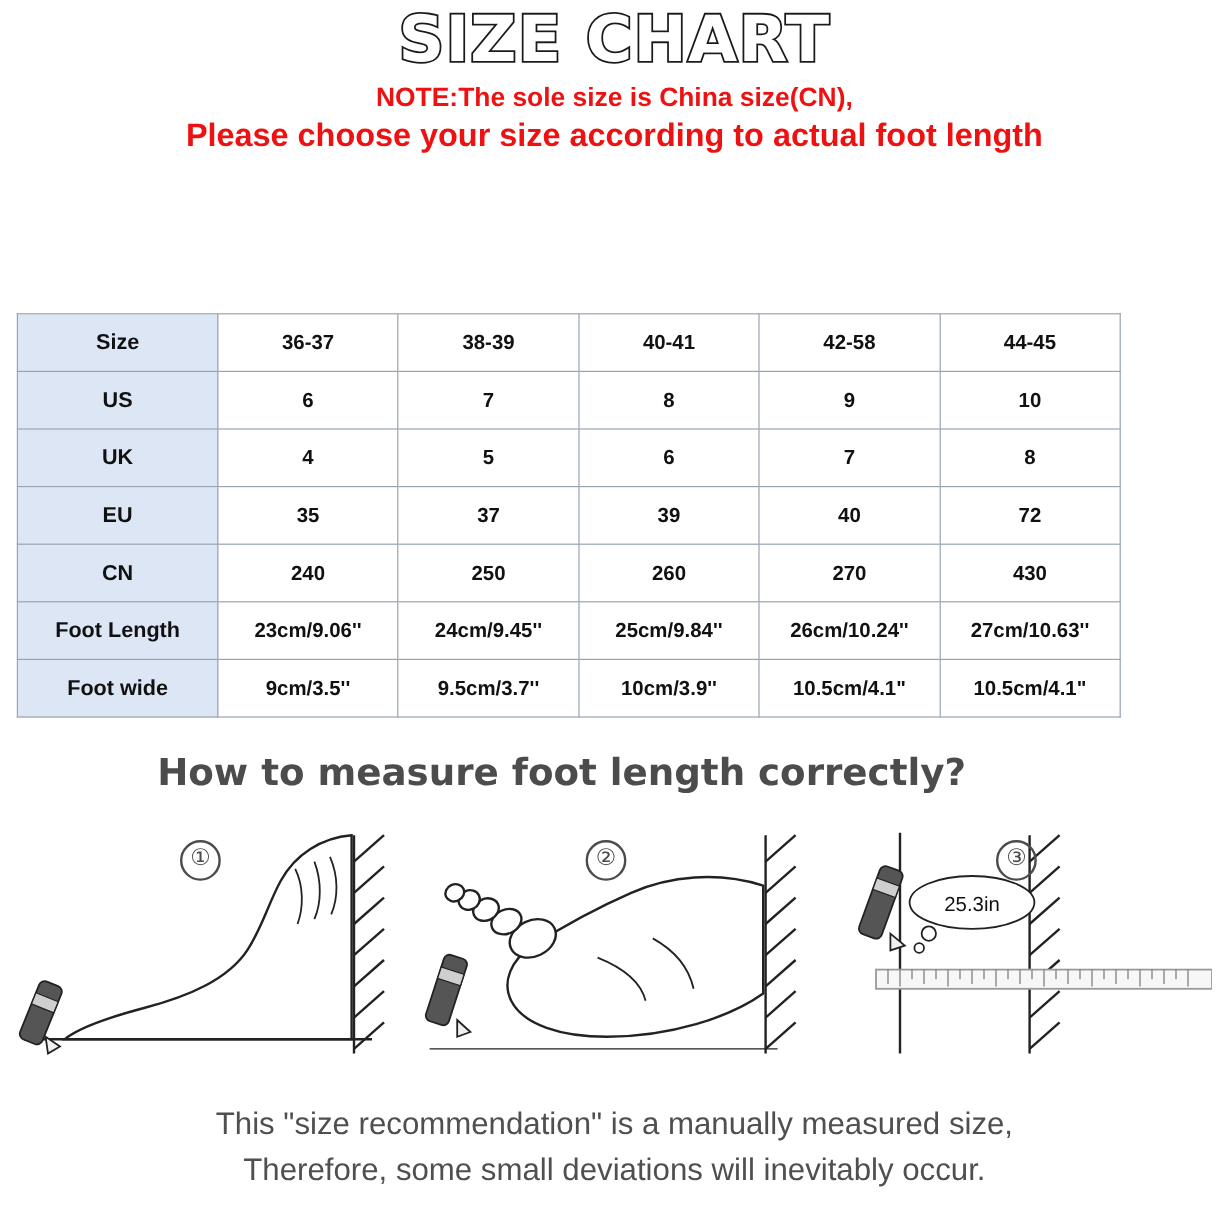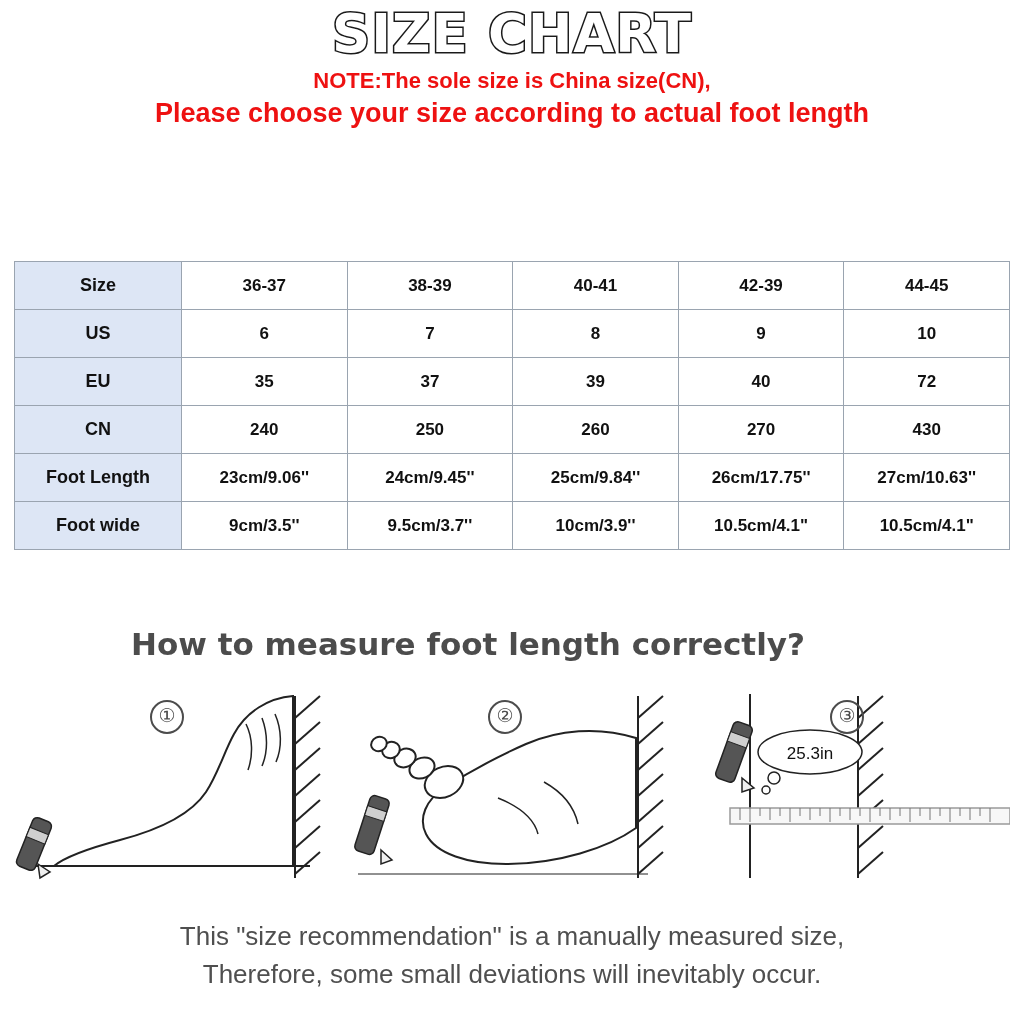--- a/index.html
+++ b/index.html
@@ -40,21 +40,21 @@
     margin-top: 6px;
   }
   .note .l1 { font-size: 22px; display: block; }
   .note .l2 { font-size: 27px; display: block; margin-top: 4px; }
 
   
   .table-wrap {
     position: absolute;
     left: 14px;
     top: 255px;
-    width: 996px;
+    width: 920px;
   }
   table.size-chart {
     border-collapse: collapse;
     width: 100%;
     table-layout: fixed;
   }
   table.size-chart td {
     border: 1px solid #9aa4b0;
     height: 45px;
     text-align: center;
@@ -144,53 +144,61 @@
   </div>
 
   <div class="table-wrap">
     <table class="size-chart">
       <tbody>
         <tr>
           <td class="rowhead">Size</td>
           <td class="cell">36-37</td>
           <td class="cell">38-39</td>
           <td class="cell">40-41</td>
-          <td class="cell">42-39</td>
+          <td class="cell">42-58</td>
           <td class="cell">44-45</td>
         </tr>
         <tr>
           <td class="rowhead">US</td>
           <td class="cell">6</td>
           <td class="cell">7</td>
           <td class="cell">8</td>
           <td class="cell">9</td>
           <td class="cell">10</td>
         </tr>
         <tr>
+          <td class="rowhead">UK</td>
+          <td class="cell">4</td>
+          <td class="cell">5</td>
+          <td class="cell">6</td>
+          <td class="cell">7</td>
+          <td class="cell">8</td>
+        </tr>
+        <tr>
           <td class="rowhead">EU</td>
           <td class="cell">35</td>
           <td class="cell">37</td>
           <td class="cell">39</td>
           <td class="cell">40</td>
           <td class="cell">72</td>
         </tr>
         <tr>
           <td class="rowhead">CN</td>
           <td class="cell">240</td>
           <td class="cell">250</td>
           <td class="cell">260</td>
           <td class="cell">270</td>
           <td class="cell">430</td>
         </tr>
         <tr>
           <td class="rowhead">Foot Length</td>
           <td class="cell">23cm/9.06''</td>
           <td class="cell">24cm/9.45''</td>
           <td class="cell">25cm/9.84''</td>
-          <td class="cell">26cm/17.75''</td>
+          <td class="cell">26cm/10.24''</td>
           <td class="cell">27cm/10.63''</td>
         </tr>
         <tr>
           <td class="rowhead">Foot wide</td>
           <td class="cell">9cm/3.5''</td>
           <td class="cell">9.5cm/3.7''</td>
           <td class="cell">10cm/3.9''</td>
           <td class="cell">10.5cm/4.1"</td>
           <td class="cell">10.5cm/4.1"</td>
         </tr>

